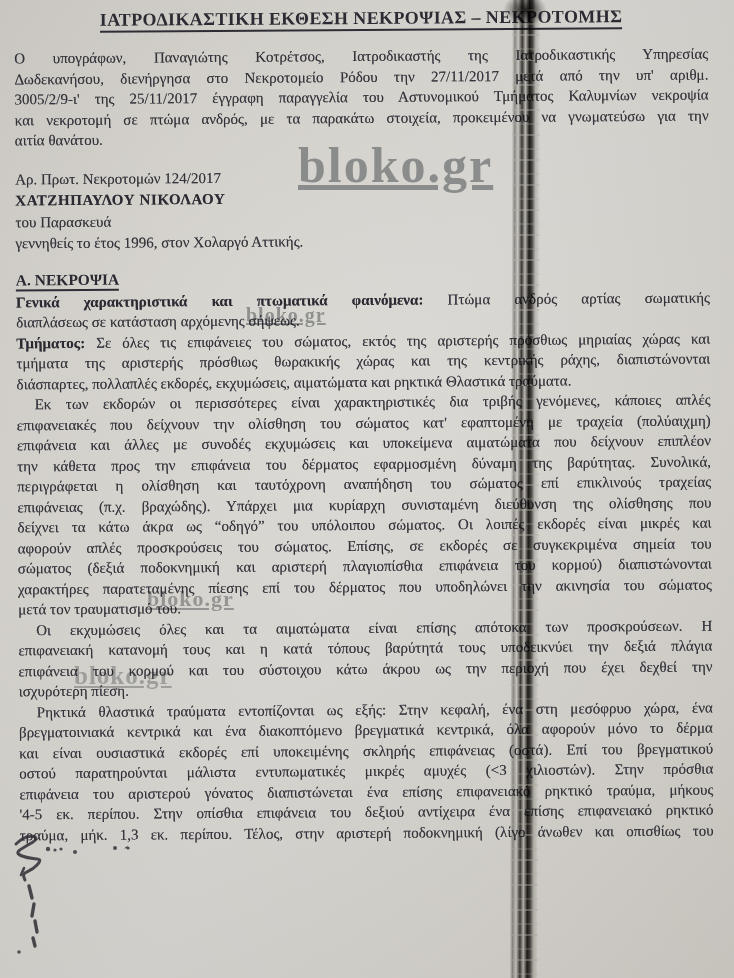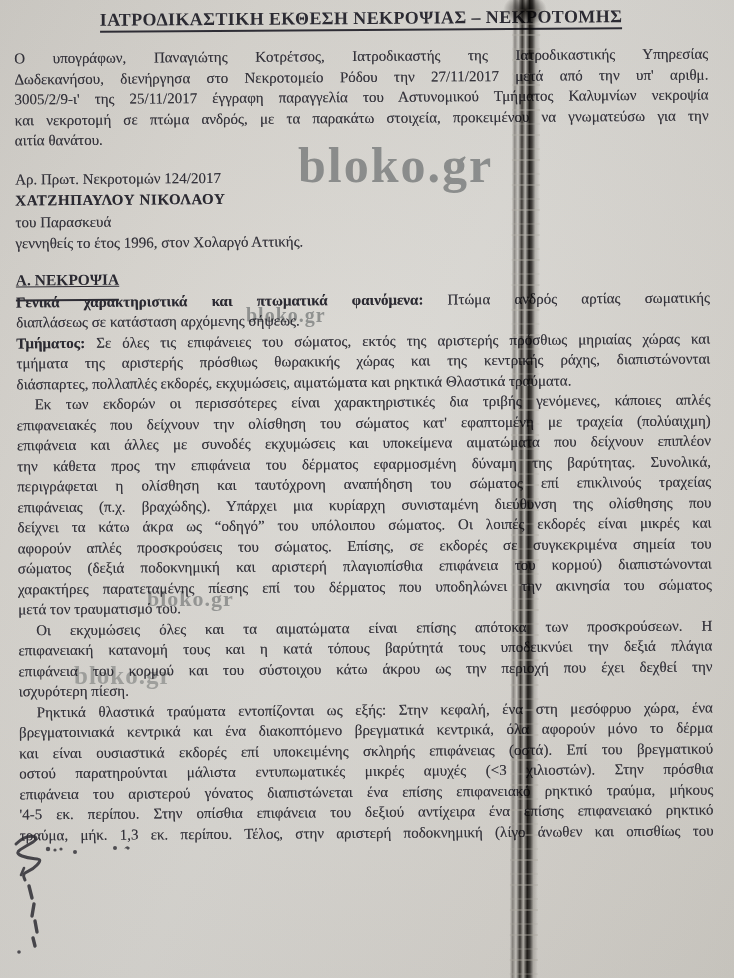--- a/index.html
+++ b/index.html
@@ -17,24 +17,24 @@
   .intro{margin-top:17px;}
   .line{height:20.5px;line-height:20.5px;font-size:15px;text-align:justify;overflow:hidden;
         text-shadow:0 0 0.6px rgba(52,51,59,0.55);}
   .line.j{text-align-last:justify;}
   .line.ind{padding-left:18px;}
   .line b{color:#2b2a32;}
   .meta{margin-top:18px;}
   .mline{height:21.5px;line-height:21.5px;font-size:15px;text-shadow:0 0 0.6px rgba(52,51,59,0.55);}
   .mname{font-weight:bold;letter-spacing:0.6px;color:#2b2a32;}
   .heading{margin-top:15px;height:20px;line-height:20px;font-size:15.5px;font-weight:bold;color:#2b2a32;}
-  .heading .u{border-bottom:2px solid #2e2d35;padding-bottom:11px;text-decoration:underline;}
+  .heading .u{border-bottom:2px solid #2e2d35;padding-bottom:1px;}
   .bodytext{margin-top:2px;}
   .wm{position:absolute;font-weight:bold;font-family:"Liberation Serif","DejaVu Serif",serif;
-      color:#6e7478;mix-blend-mode:multiply;letter-spacing:1px;z-index:3;white-space:nowrap;}
+      color:#6e7478;mix-blend-mode:multiply;letter-spacing:1px;z-index:3;white-space:nowrap;text-decoration:underline;}
   .wm1{left:298px;top:136px;font-size:50px;opacity:0.62;letter-spacing:2px;}
   .wm2{left:246px;top:304px;font-size:20px;opacity:0.60;}
   .wm3{left:147px;top:586px;font-size:22px;opacity:0.55;}
   .wm4{left:74px;top:662px;font-size:25px;opacity:0.45;}
   .fold{position:absolute;top:0;left:511px;width:28px;height:978px;z-index:5;mix-blend-mode:multiply;
     transform:rotate(0.15deg);
     background:linear-gradient(90deg,
       rgba(45,40,36,0) 0%, rgba(45,40,36,0.42) 10%, rgba(45,40,36,0.07) 22%,
       rgba(24,20,16,0.80) 36%, rgba(95,90,82,0.22) 48%,
       rgba(16,13,10,0.92) 62%, rgba(16,13,10,0.72) 72%,

